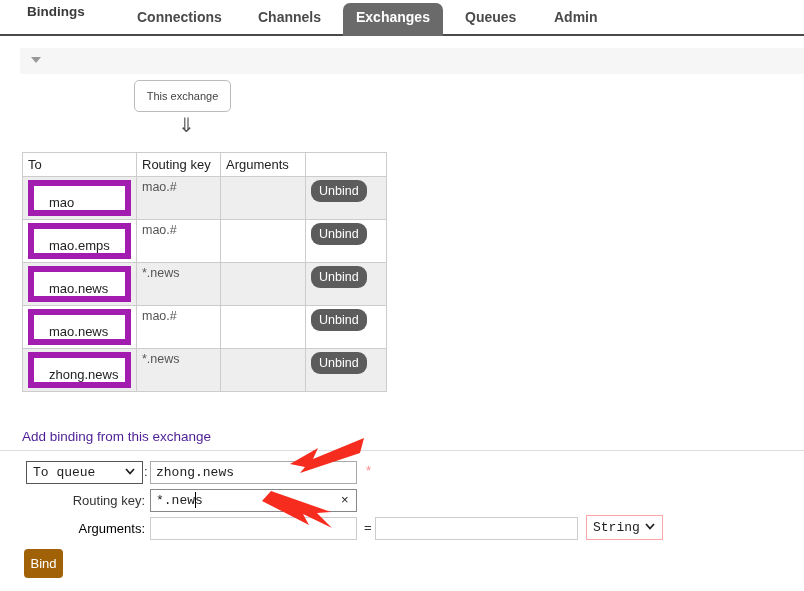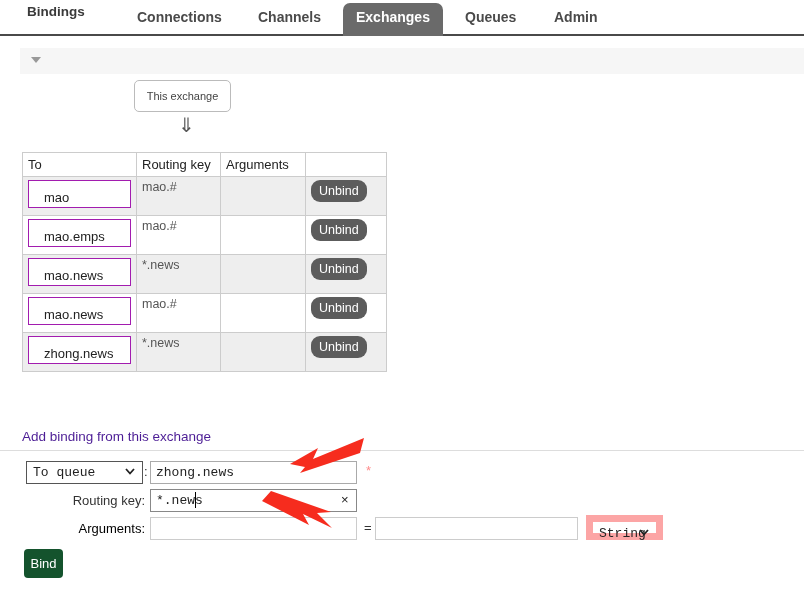--- a/index.html
+++ b/index.html
@@ -122,23 +122,23 @@
   }
   #bindings-table tr.odd td { background: #eeeeee; }
   #bindings-table tr.even td { background: #ffffff; }
   .col-to      { width: 103px; }
   .col-rk      { width: 73px; }
   .col-args    { width: 74px; }
   .col-action  { width: 70px; }
   td.cell-to { padding: 5px 5px 5px 6px; }
   .queue-chip {
     display: block;
-    border: 1px solid #a21caf;
-    background: #ffffff;
-    height: 28px;
+    border: 6px solid #a21caf;
+    background: #ffffff;
+    height: 36px;
     line-height: 34px;
     padding-left: 15px;
     font-size: 13px;
     color: #222222;
     box-sizing: border-box;
     cursor: pointer;
   }
   td.cell-action { text-align: left; padding-top: 6px; padding-left: 8px; }
   .unbind-button {
     display: inline-block;
@@ -278,41 +278,41 @@
     height: 23px;
     border: 1px solid #cccccc;
     background: #ffffff;
     box-sizing: border-box;
   }
   #arguments-type-select {
     position: absolute;
     left: 586px; top: 515px;
     width: 77px;
     height: 25px;
-    border: 7px solid #fca5a5;
+    border: 1px solid #fca5a5;
     background: #ffffff;
     font-family: "Liberation Mono", monospace;
     font-size: 13px;
     color: #222222;
     box-sizing: border-box;
     padding-left: 6px;
     line-height: 23px;
     cursor: pointer;
   }
   #arguments-type-chevron {
     position: absolute;
     right: 7px; top: 5px;
     width: 10px; height: 10px;
   }
   #bind-button {
     position: absolute;
     left: 24px; top: 549px;
     width: 39px;
     height: 29px;
-    background: #14532d;
+    background: #a16207;
     color: #ffffff;
     border: none;
     border-radius: 4px;
     font-family: "Liberation Sans", sans-serif;
     font-size: 13px;
     cursor: pointer;
   }
 
   
   .annotation-arrow {

